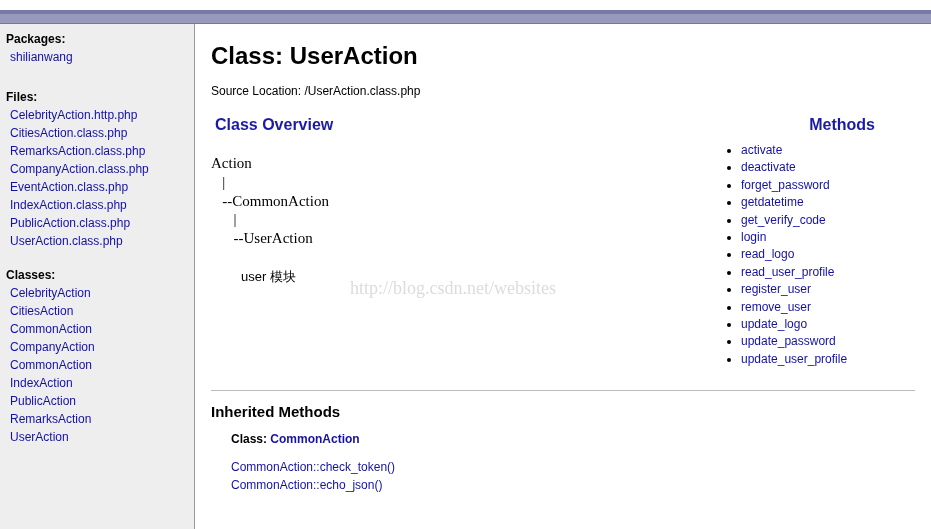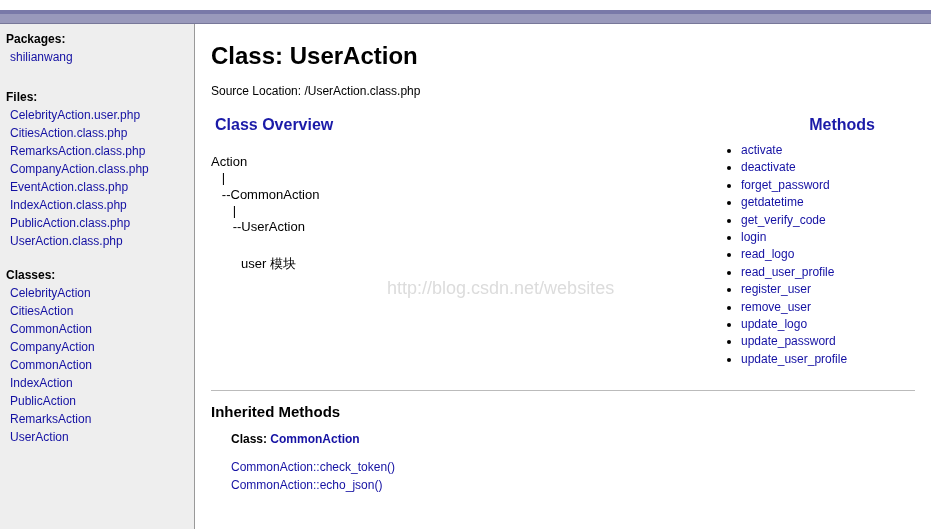--- a/index.html
+++ b/index.html
@@ -66,39 +66,38 @@
   .overview {
     flex: 1;
   }
   .section-heading {
     color: #1b1ba8;
     font-size: 16px;
     font-weight: bold;
     margin: 4px 0 10px 4px;
   }
   .class-tree {
-    font-family: Liberation Sans, sans-serif;
-    font-size: 13px;
+    font-family: Liberation Serif, serif;
+    font-size: 15px;
     white-space: pre;
     margin: 20px 0 20px 0;
     line-height: 1.25;
   }
   .user-module {
     font-size: 13px;
     margin-left: 30px;
   }
   .watermark {
     position: absolute;
     color: #dcdcdc;
     font-size: 18px;
-    font-family: Liberation Sans, sans-serif;
+    font-family: Liberation Serif, serif;
     left: 350px;
     top: 278px;
     pointer-events: none;
-    margin-left: 37px;
   }
   .methods-box {
     width: 190px;
     text-align: left;
   }
   .methods-heading {
     color: #1b1ba8;
     font-size: 16px;
     font-weight: bold;
     margin: 4px 0 8px 0;
@@ -157,21 +156,21 @@
 <div class="container">
 
   <div class="sidebar">
     <h3>Packages:</h3>
     <div>
       <a class="sidebar-link">shilianwang</a>
     </div>
 
     <h3 style="margin-top:24px">Files:</h3>
     <div>
-      <a class="sidebar-link">CelebrityAction.user.php</a>
+      <a class="sidebar-link">CelebrityAction.http.php</a>
       <a class="sidebar-link">CitiesAction.class.php</a>
       <a class="sidebar-link">RemarksAction.class.php</a>
       <a class="sidebar-link">CompanyAction.class.php</a>
       <a class="sidebar-link">EventAction.class.php</a>
       <a class="sidebar-link">IndexAction.class.php</a>
       <a class="sidebar-link">PublicAction.class.php</a>
       <a class="sidebar-link">UserAction.class.php</a>
     </div>
 
     <h3 style="margin-top:18px">Classes:</h3>

